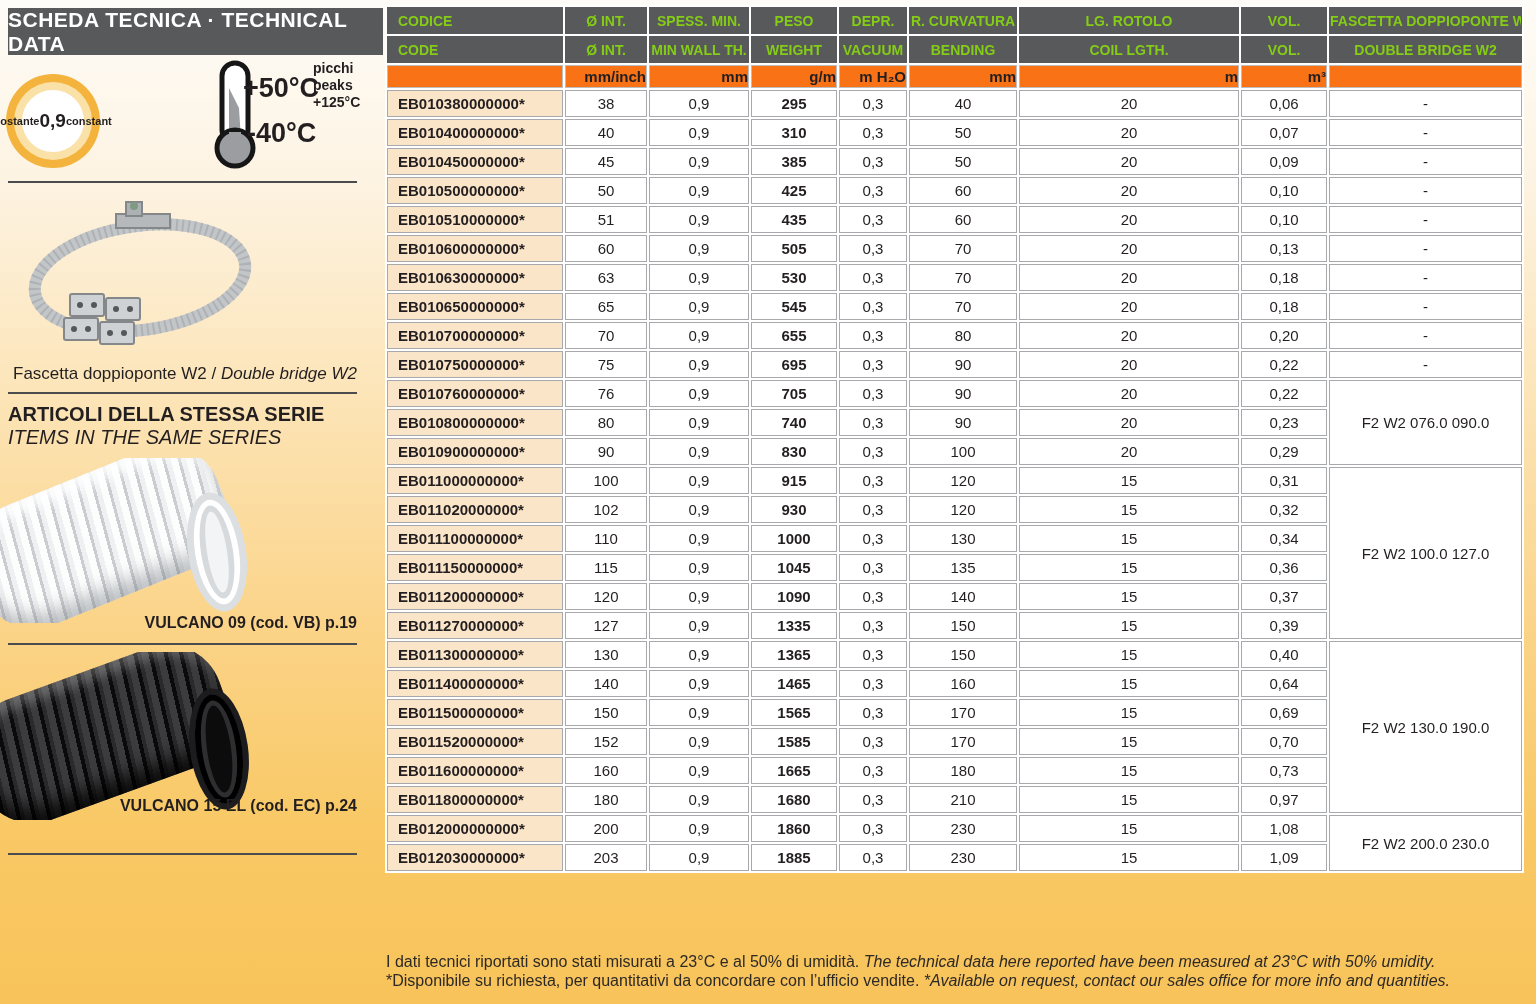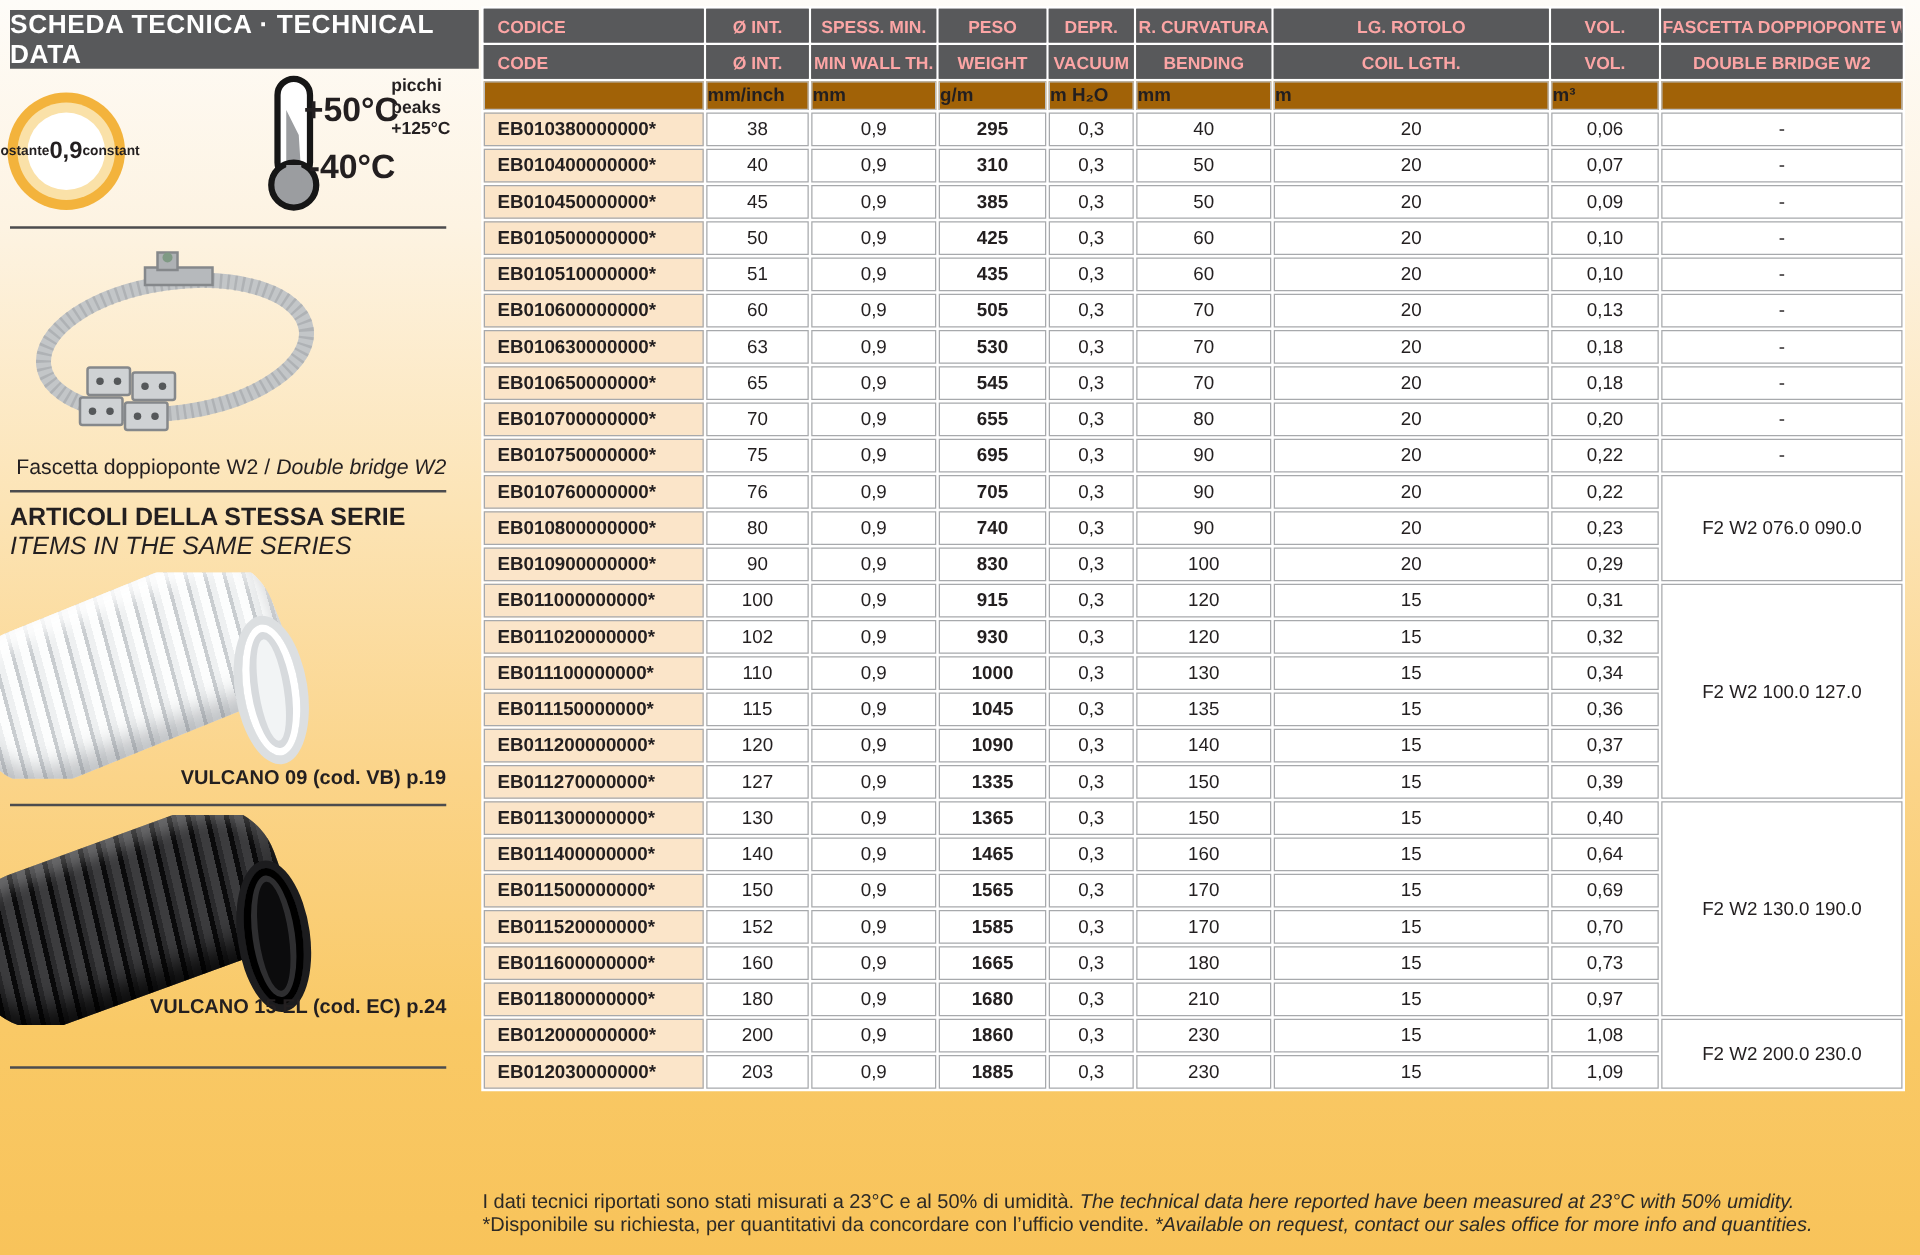--- a/index.html
+++ b/index.html
@@ -76,27 +76,27 @@
 
   
   .main { position:absolute; left:385px; top:5px; width:1139px; }
   table.data {
     width:1139px; table-layout:fixed;
     border-collapse:separate; border-spacing:2px;
     background:#fff; font-size:15px;
   }
   th, td { box-sizing:border-box; overflow:hidden; white-space:nowrap; }
   .th-dark {
-    background:#58595b; color:#fca5a5; font-weight:bold; font-size:14px;
+    background:#58595b; color:#84cc16; font-weight:bold; font-size:14px;
     height:27px; text-align:center; border:1px solid #58595b;
   }
   .th-left { text-align:left; padding-left:10px; }
   .td-unit {
-    background:#a16207; font-weight:bold; font-size:15px; height:23px;
-    text-align:left; border:1px solid #bcbec0;
+    background:#f97316; font-weight:bold; font-size:15px; height:23px;
+    text-align:right; border:1px solid #bcbec0;
   }
   td.td-code {
     background:#fbe5c9; border:1px solid #a7a9ac; font-weight:bold;
     text-align:left; padding-left:10px; height:27px;
   }
   td.td-num { background:#fff; border:1px solid #a7a9ac; text-align:center; height:27px; }
   td.td-weight { font-weight:bold; }
   td.td-bridge { background:#fff; border:1px solid #a7a9ac; text-align:center; vertical-align:middle; }
 
   .footnote { position:absolute; left:1px; top:948px; font-size:16px; line-height:18.5px; color:#2d2a26; width:1130px; }

